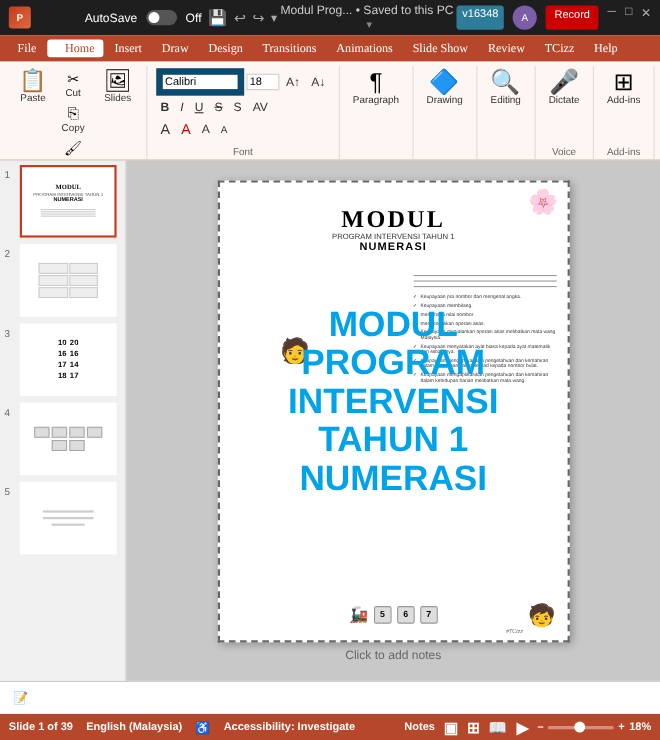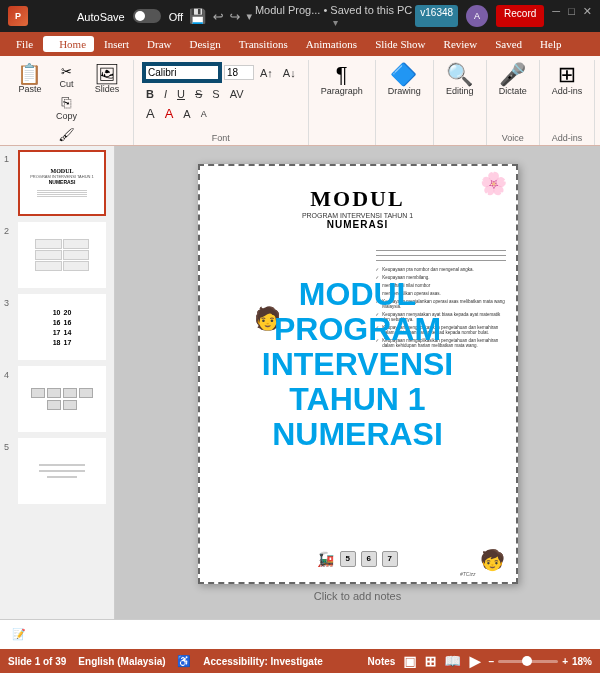--- a/index.html
+++ b/index.html
@@ -89,21 +89,21 @@
     .ribbon-btn-sm .icon { font-size: 13px; }
     .ribbon-btn-sm .label { font-size: 9px; color: #333; }
     .format-row { display: flex; align-items: center; gap: 2px; }
     .fmt-btn { font-size: 11px; padding: 1px 4px; cursor: pointer; border-radius: 2px; color: #333; font-weight: normal; }
     .fmt-btn.bold { font-weight: bold; }
     .fmt-btn.italic { font-style: italic; }
     .fmt-btn.underline { text-decoration: underline; }
     .fmt-btn.strike { text-decoration: line-through; }
     .font-select {
       font-size: 10px;
-      border: 4px solid #0c4a6e;
+      border: 6px solid #0c4a6e;
       padding: 1px 2px;
       width: 80px;
       background: white;
     }
     .font-size-select {
       font-size: 10px;
       border: 1px solid #ccc;
       padding: 1px 2px;
       width: 30px;
       background: white;
@@ -276,21 +276,21 @@
 <div class="menu-bar">
   <div class="menu-item">File</div>
   <div class="menu-item active">Home</div>
   <div class="menu-item">Insert</div>
   <div class="menu-item">Draw</div>
   <div class="menu-item">Design</div>
   <div class="menu-item">Transitions</div>
   <div class="menu-item">Animations</div>
   <div class="menu-item">Slide Show</div>
   <div class="menu-item">Review</div>
-  <div class="menu-item">Saved</div>
+  <div class="menu-item">TCizz</div>
   <div class="menu-item">Help</div>
 </div>
 
 <div class="ribbon">
 
   <div class="ribbon-group">
     <div class="ribbon-group-content">
       <div class="ribbon-btn">
         <span class="icon">📋</span>
         <span class="label">Paste</span>

